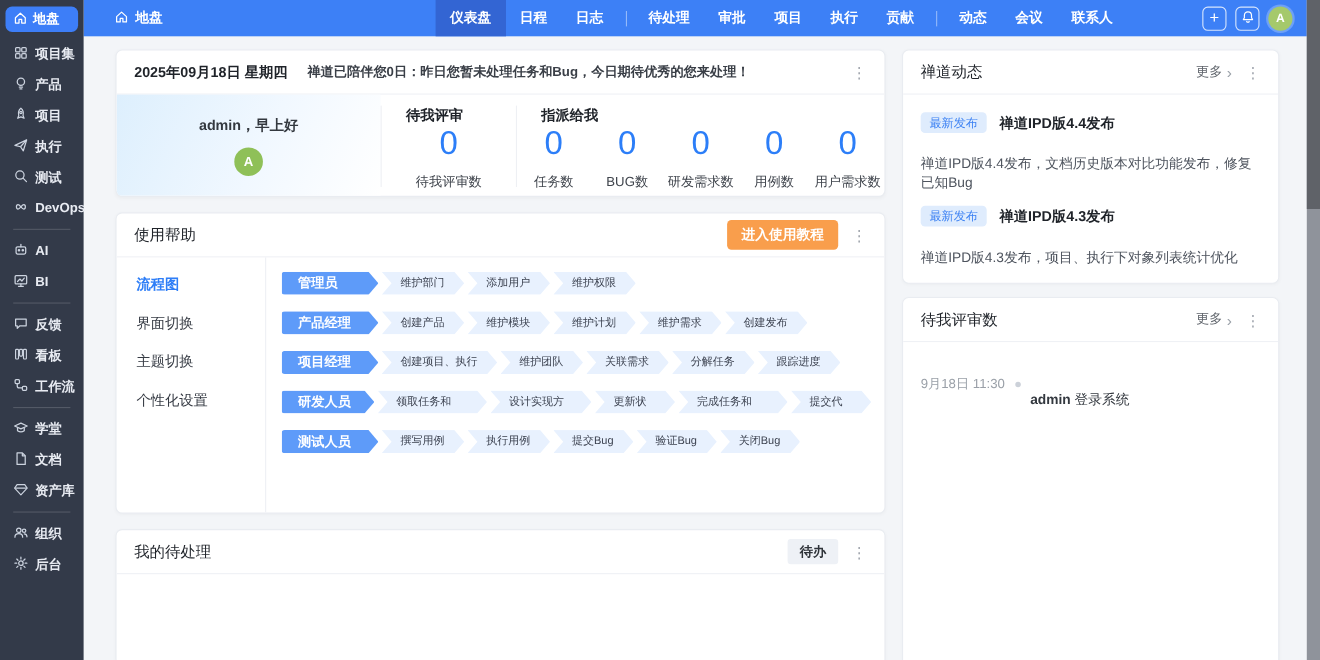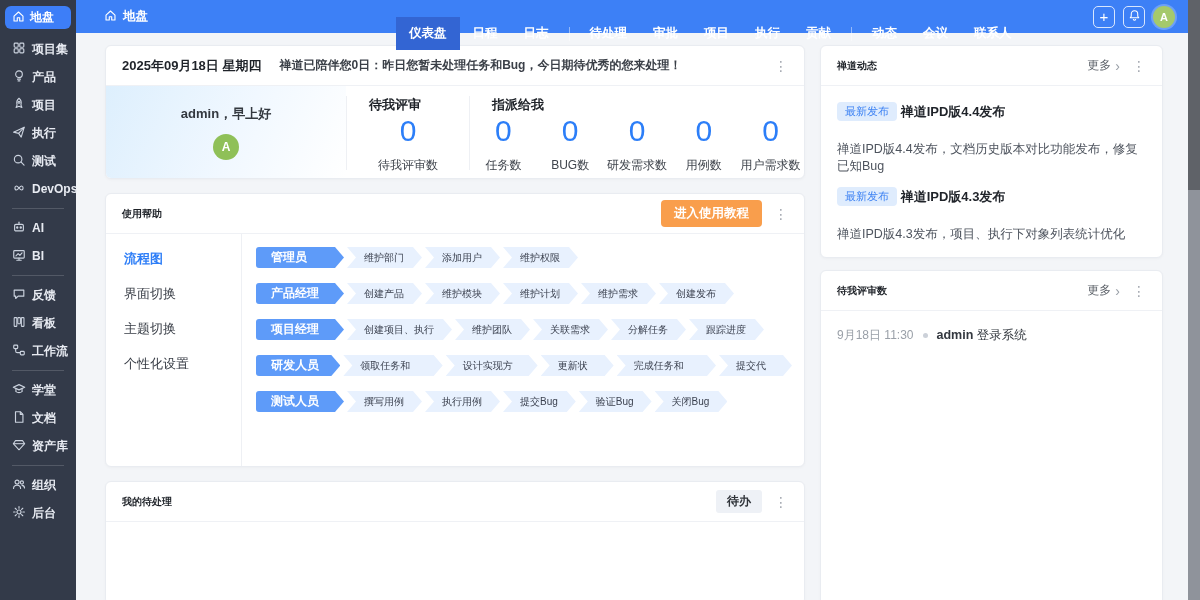--- a/index.html
+++ b/index.html
@@ -13,36 +13,36 @@
   .side-active { margin:6px 5px 6px; background:#3d7ef8; border-radius:6px; height:23px;
     display:flex; align-items:center; padding:0 7px; gap:5px; color:#fff; font-size:12px; font-weight:700; cursor:pointer; }
   .side-item { display:flex; align-items:center; gap:6px; padding:0 12px; height:28px;
     color:#e8ebf2; font-size:12px; font-weight:600; cursor:pointer; white-space:nowrap; }
   .side-item svg, .side-active svg { flex:0 0 auto; }
   .side-div { height:1px; background:rgba(255,255,255,.16); margin:5px 12px; }
   
   .topbar { position:absolute; left:76px; top:0; height:33px; right:12px; background:#3d80f6; color:#fff; z-index:4; }
   .tb-crumb { position:absolute; left:28px; top:0; height:33px; display:flex; align-items:center; gap:6px;
     font-size:12.5px; font-weight:700; cursor:pointer; }
-  .tb-tabs { position:absolute; left:320px; top:17px; height:33px; display:flex; align-items:stretch; }
+  .tb-tabs { position:absolute; left:320px; top:0; height:33px; display:flex; align-items:stretch; }
   .tb-tab { display:flex; align-items:center; padding:0 13px; font-size:12.5px; font-weight:600; cursor:pointer; }
   .tb-tab.active { background:#3365d3; }
   .tb-sep { width:1px; height:14px; background:rgba(255,255,255,.45); align-self:center; margin:0 7px; }
   .tb-right { position:absolute; right:13px; top:0; height:33px; display:flex; align-items:center; gap:8px; }
   .tb-iconbtn { width:22px; height:22px; border:1px solid rgba(255,255,255,.8); border-radius:5px;
     display:flex; align-items:center; justify-content:center; cursor:pointer; font-size:15px; font-weight:400; line-height:1; }
   .tb-avatar { width:22px; height:22px; border-radius:50%; background:#a5c96b; color:#fff; font-size:11px; font-weight:700;
     display:flex; align-items:center; justify-content:center; cursor:pointer; box-shadow:0 0 0 2px rgba(255,255,255,.25); }
   
   .content { position:absolute; left:76px; top:33px; right:12px; bottom:0; overflow:hidden; }
   .main-col { position:absolute; left:29px; top:12px; width:700px; }
   .right-col { position:absolute; left:744px; top:12px; width:343px; }
   .card { background:#fff; border:1px solid #e9ecf1; border-radius:6px; box-shadow:0 1px 3px rgba(31,35,41,.03); overflow:hidden; }
   .card-h { height:40px; display:flex; align-items:center; padding:0 16px; border-bottom:1px solid #eff1f5; }
-  .card-title { font-size:10px; font-weight:700; color:#1f2329; }
+  .card-title { font-size:14px; font-weight:400; color:#1f2329; }
   .dots { margin-left:12px; color:#a3a8b0; font-size:14px; cursor:pointer; line-height:1; }
   .spacer { margin-left:auto; }
   .more { display:flex; align-items:center; gap:4px; color:#5f646b; font-size:12px; cursor:pointer; }
   .more .chev { color:#9aa0a8; font-size:14px; line-height:1; }
   
   .w-date { font-size:13px; font-weight:700; color:#1f2329; }
   .w-msg { margin-left:18px; font-size:12px; color:#3a3f47; font-weight:600; }
   .w-body { display:flex; height:92px; }
   .w-left { width:240px; background:linear-gradient(115deg,#ddeffd 0%,#f1f8ff 55%,#ffffff 100%);
     display:flex; flex-direction:column; align-items:center; justify-content:center; gap:11px; }
@@ -75,28 +75,28 @@
     padding:0 18px 0 17px; cursor:default;
     clip-path:polygon(0 0,calc(100% - 9px) 0,100% 50%,calc(100% - 9px) 100%,0 100%,9px 50%); }
   
   .badge-todo { margin-left:auto; background:#eef1f6; color:#30343a; font-size:12px; font-weight:600;
     padding:3px 11px; border-radius:3px; cursor:pointer; }
   .t-body { height:82px; }
   
   .news-body { padding:6px 0 12px; }
   .news-item { padding:10px 16px 2px; cursor:pointer; }
   .badge-blue { display:inline-block; background:#dfecfd; color:#3d82f3; font-size:11px;
-    padding:2px 8px; border-radius:4px; vertical-align:1px; }
+    padding:2px 8px; border-radius:4px; margin-right:8px; vertical-align:1px; }
   .news-title { font-size:13px; font-weight:700; color:#1f2329; }
   .news-desc { font-size:12.5px; color:#4e545e; margin-top:20px; }
   .feed-body { padding:4px 0; }
   .feed-item { display:flex; align-items:center; gap:9px; padding:12px 16px; cursor:default; }
   .feed-time { color:#9aa0a8; font-size:12px; }
   .feed-dot { width:5px; height:5px; border-radius:50%; background:#ccd1d9; }
-  .feed-text { font-size:12.5px; color:#33383f; }
+  .feed-text { font-size:12.5px; color:#33383f;margin-top:28px; }
   .feed-text b { font-weight:700; }
   .mb14 { margin-bottom:14px; }
   .mb12 { margin-bottom:12px; }
   .latest-card { height:352px; }
   
   .scrollbar { position:absolute; right:0; top:0; bottom:0; width:12px; background:#8f939b; z-index:6; }
   .scroll-thumb { position:absolute; top:0; left:0; width:12px; height:190px; background:#5f6268; cursor:pointer; }
 </style>
 </head>
 <body>

